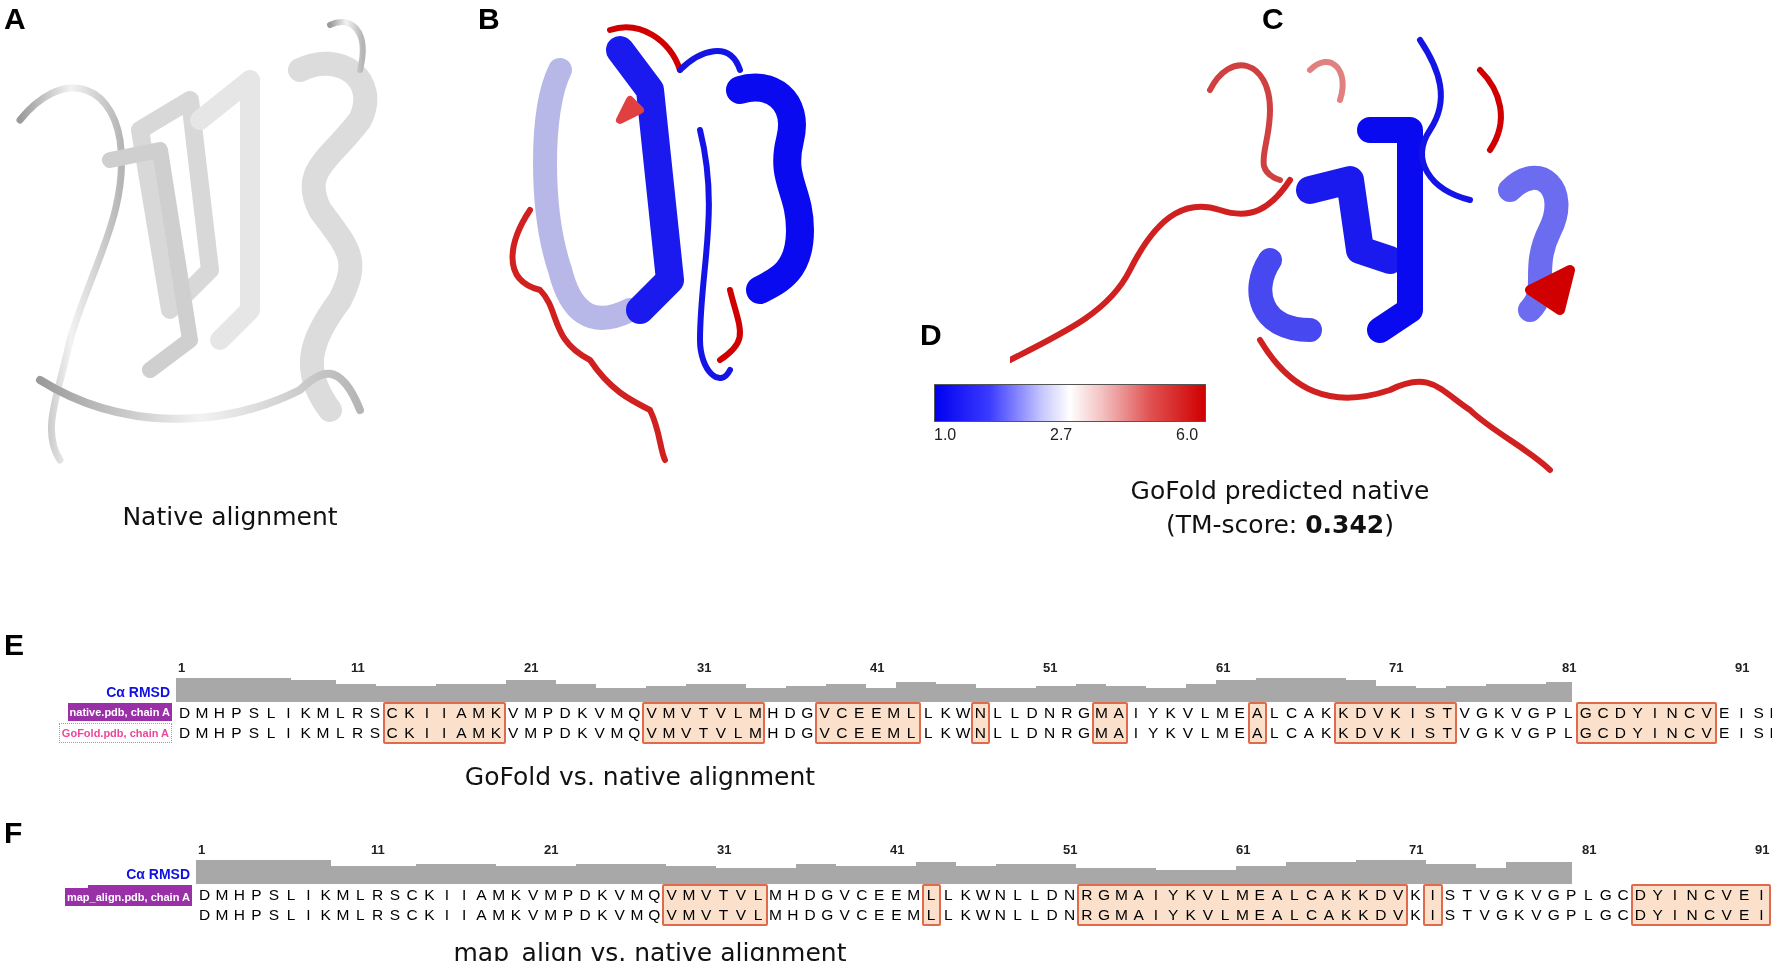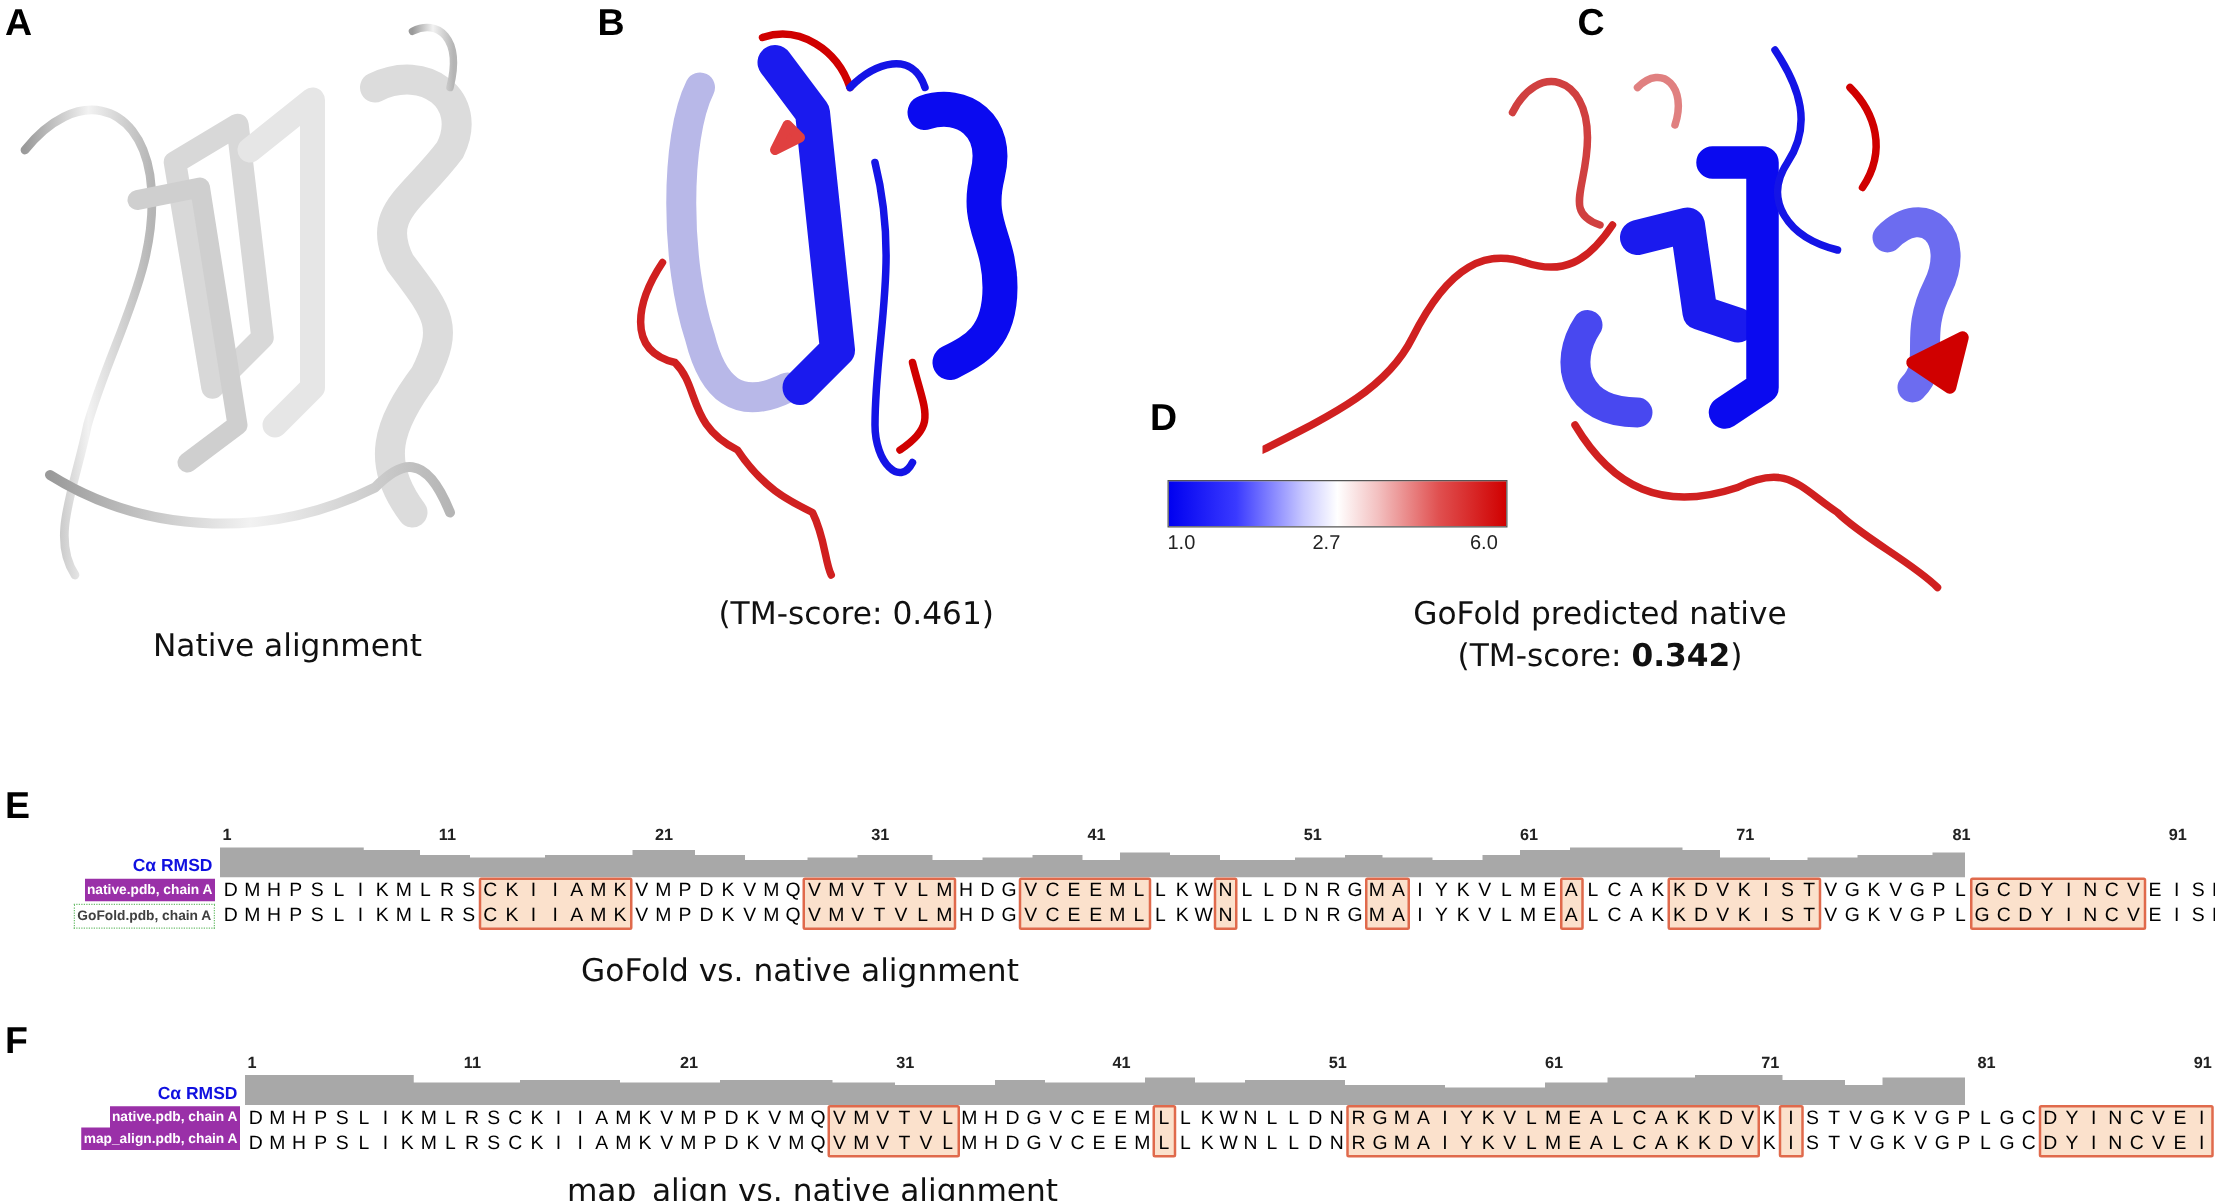--- a/index.html
+++ b/index.html
@@ -13,21 +13,21 @@
           background:linear-gradient(to right,#0000f0 0%,#3a3aff 20%,#c9c9ff 40%,#ffffff 50%,#f3c0c0 62%,#e05050 80%,#d00000 100%); }
   .cbar-tick { position:absolute; top:426px; font-family:"Liberation Sans", sans-serif; font-size:16px; color:#222; }
   
   .aln { position:absolute; left:0; width:1772px; }
   .ruler { position:absolute; height:18px; }
   .ruler span { position:absolute; font-size:13px; font-weight:bold; color:#222; transform:translateX(-2px); }
   .rmsd-label { position:absolute; right:calc(1772px - 170px); font-size:14px; color:#1010e0; font-weight:bold; white-space:nowrap; }
   .rmsd-svg { position:absolute; }
   .row-label { position:absolute; font-size:11px; font-weight:bold; white-space:nowrap; line-height:18px; padding:0 2px; }
   .row-label.purple { background:#9a30a8; color:#fff; }
-  .row-label.plain { color:#404040; border:1px dotted #6fbf6f; }
+  .row-label.plain { color:#ec4899; border:1px dotted #6fbf6f; }
   .seq { position:absolute; left:176px; display:flex; }
   .seq span { width:17.3px; text-align:center; font-size:15.5px; line-height:20px; letter-spacing:0; }
   .hl-box { position:absolute; background:#fbe1cc; border:2px solid #e06a4c; box-sizing:border-box; border-radius:2px; }
 </style>
 </head>
 <body>
 
 <div class="panel-label" style="left:4px;top:4px;">A</div>
 <div class="panel-label" style="left:478px;top:4px;">B</div>
 <div class="panel-label" style="left:1262px;top:4px;">C</div>
@@ -62,21 +62,20 @@
     <path d="M240 80 C270 70 300 90 290 130 C280 170 300 180 300 220 C300 260 280 270 260 280" stroke="#0a0af0" stroke-width="28"></path>
     <path d="M110 20 C140 10 170 30 180 60" stroke="#d00000" stroke-width="6"></path>
     <path d="M180 60 C200 40 230 30 240 60" stroke="#1414e6" stroke-width="6"></path>
     <path d="M200 120 C220 200 200 260 200 330 C200 360 220 380 230 360" stroke="#1414e6" stroke-width="6"></path>
     <path d="M30 200 C10 230 0 270 40 280 C60 300 50 330 90 350 C110 380 130 390 150 400 C160 420 160 440 165 450" stroke="#d02020" stroke-width="6"></path>
     <path d="M230 280 C240 320 250 330 220 350" stroke="#d00000" stroke-width="6"></path>
     <path d="M130 90 L120 110 L140 100 Z" fill="#e04040" stroke="#e04040" stroke-width="8"></path>
   </g>
 </svg>
 <div class="caption" style="left:500px;top:474px;width:370px;">
-  <div><span>(TM-score: </span><span>0.461</span><span>)</span></div>
 </div>
 
 <svg class="struct" style="left:1010px;top:10px;" width="760" height="470">
   <g fill="none" stroke-linecap="round" stroke-linejoin="round">
     <path d="M0 350 C60 320 100 300 120 260 C150 200 180 190 210 200 C240 210 260 200 280 170" stroke="#d02020" stroke-width="6"></path>
     <path d="M200 80 C220 40 260 50 260 100 C260 140 240 160 270 170" stroke="#d04040" stroke-width="6"></path>
     <path d="M300 180 L340 170 L350 240 L380 250" stroke="#1a1aee" stroke-width="28"></path>
     <path d="M360 120 L400 120 L400 300 L370 320" stroke="#0a0af0" stroke-width="26"></path>
     <path d="M260 250 C240 280 250 320 300 320" stroke="#4848f0" stroke-width="24"></path>
     <path d="M500 180 C530 150 560 180 540 220 C520 260 540 280 520 300" stroke="#6c6cf0" stroke-width="24"></path>
@@ -430,21 +429,21 @@
         <span>D</span>
         <span>Y</span>
         <span>I</span>
         <span>N</span>
         <span>C</span>
         <span>V</span>
         <span>E</span>
         <span>I</span>
         <span>S</span>
       </div>
-      <div class="row-label purple" style="top: 60px; right: 1580px; text-align: right;">map_align.pdb, chain A</div>
+      <div class="row-label purple" style="top: 46px; right: 1580px; text-align: right;">map_align.pdb, chain A</div>
       <div class="seq" style="top: 63px; left: 196px;">
         <span>D</span>
         <span>M</span>
         <span>H</span>
         <span>P</span>
         <span>S</span>
         <span>L</span>
         <span>I</span>
         <span>K</span>
         <span>M</span>

